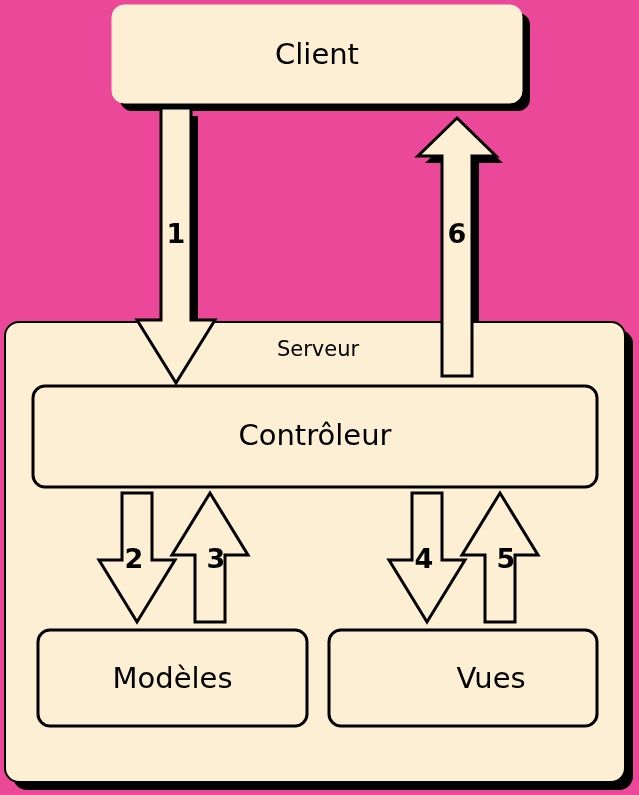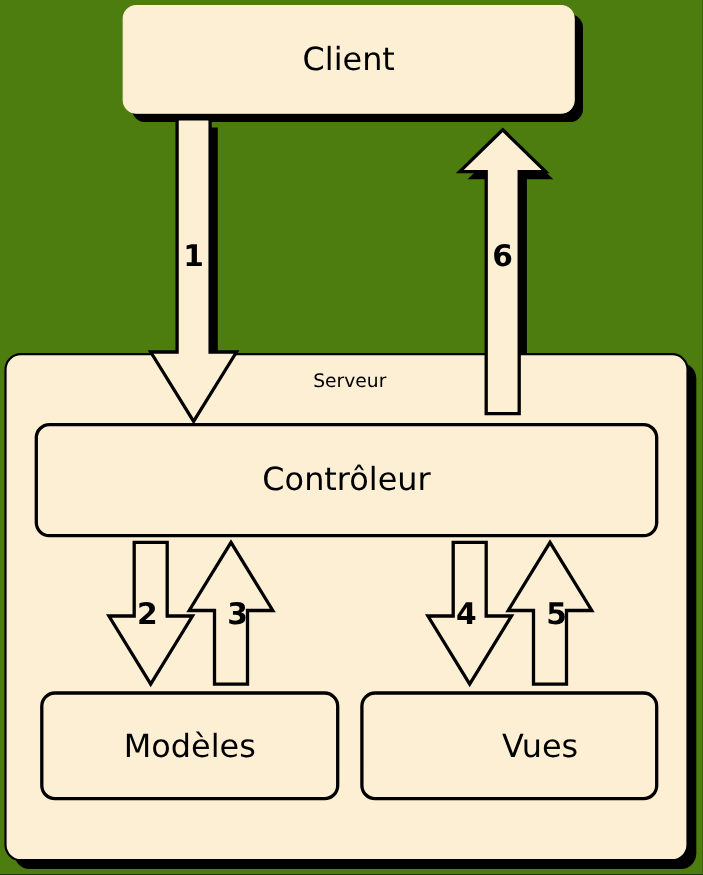--- a/index.html
+++ b/index.html
@@ -8,21 +8,21 @@
     padding: 0;
     background: #000000;
   }
   body {
     font-family: "DejaVu Sans", "Liberation Sans", sans-serif;
   }
   #canvas {
     position: relative;
     width: 639px;
     height: 795px;
-    background: #4d7c0f;
+    background: #ec4899;
     overflow: hidden;
   }
   svg.layer {
     position: absolute;
     left: 0;
     top: 0;
     width: 639px;
     height: 795px;
   }
   .box-label {
@@ -41,21 +41,21 @@
     font-size: 27px;
     font-weight: 700;
     text-align: center;
     line-height: 1;
     white-space: nowrap;
     pointer-events: none;
   }
   .server-label {
     position: absolute;
     color: #000000;
-    font-size: 17px;
+    font-size: 21px;
     font-weight: 400;
     text-align: center;
     line-height: 1;
     white-space: nowrap;
     pointer-events: none;
   }
 </style>
 </head>
 <body>
 

